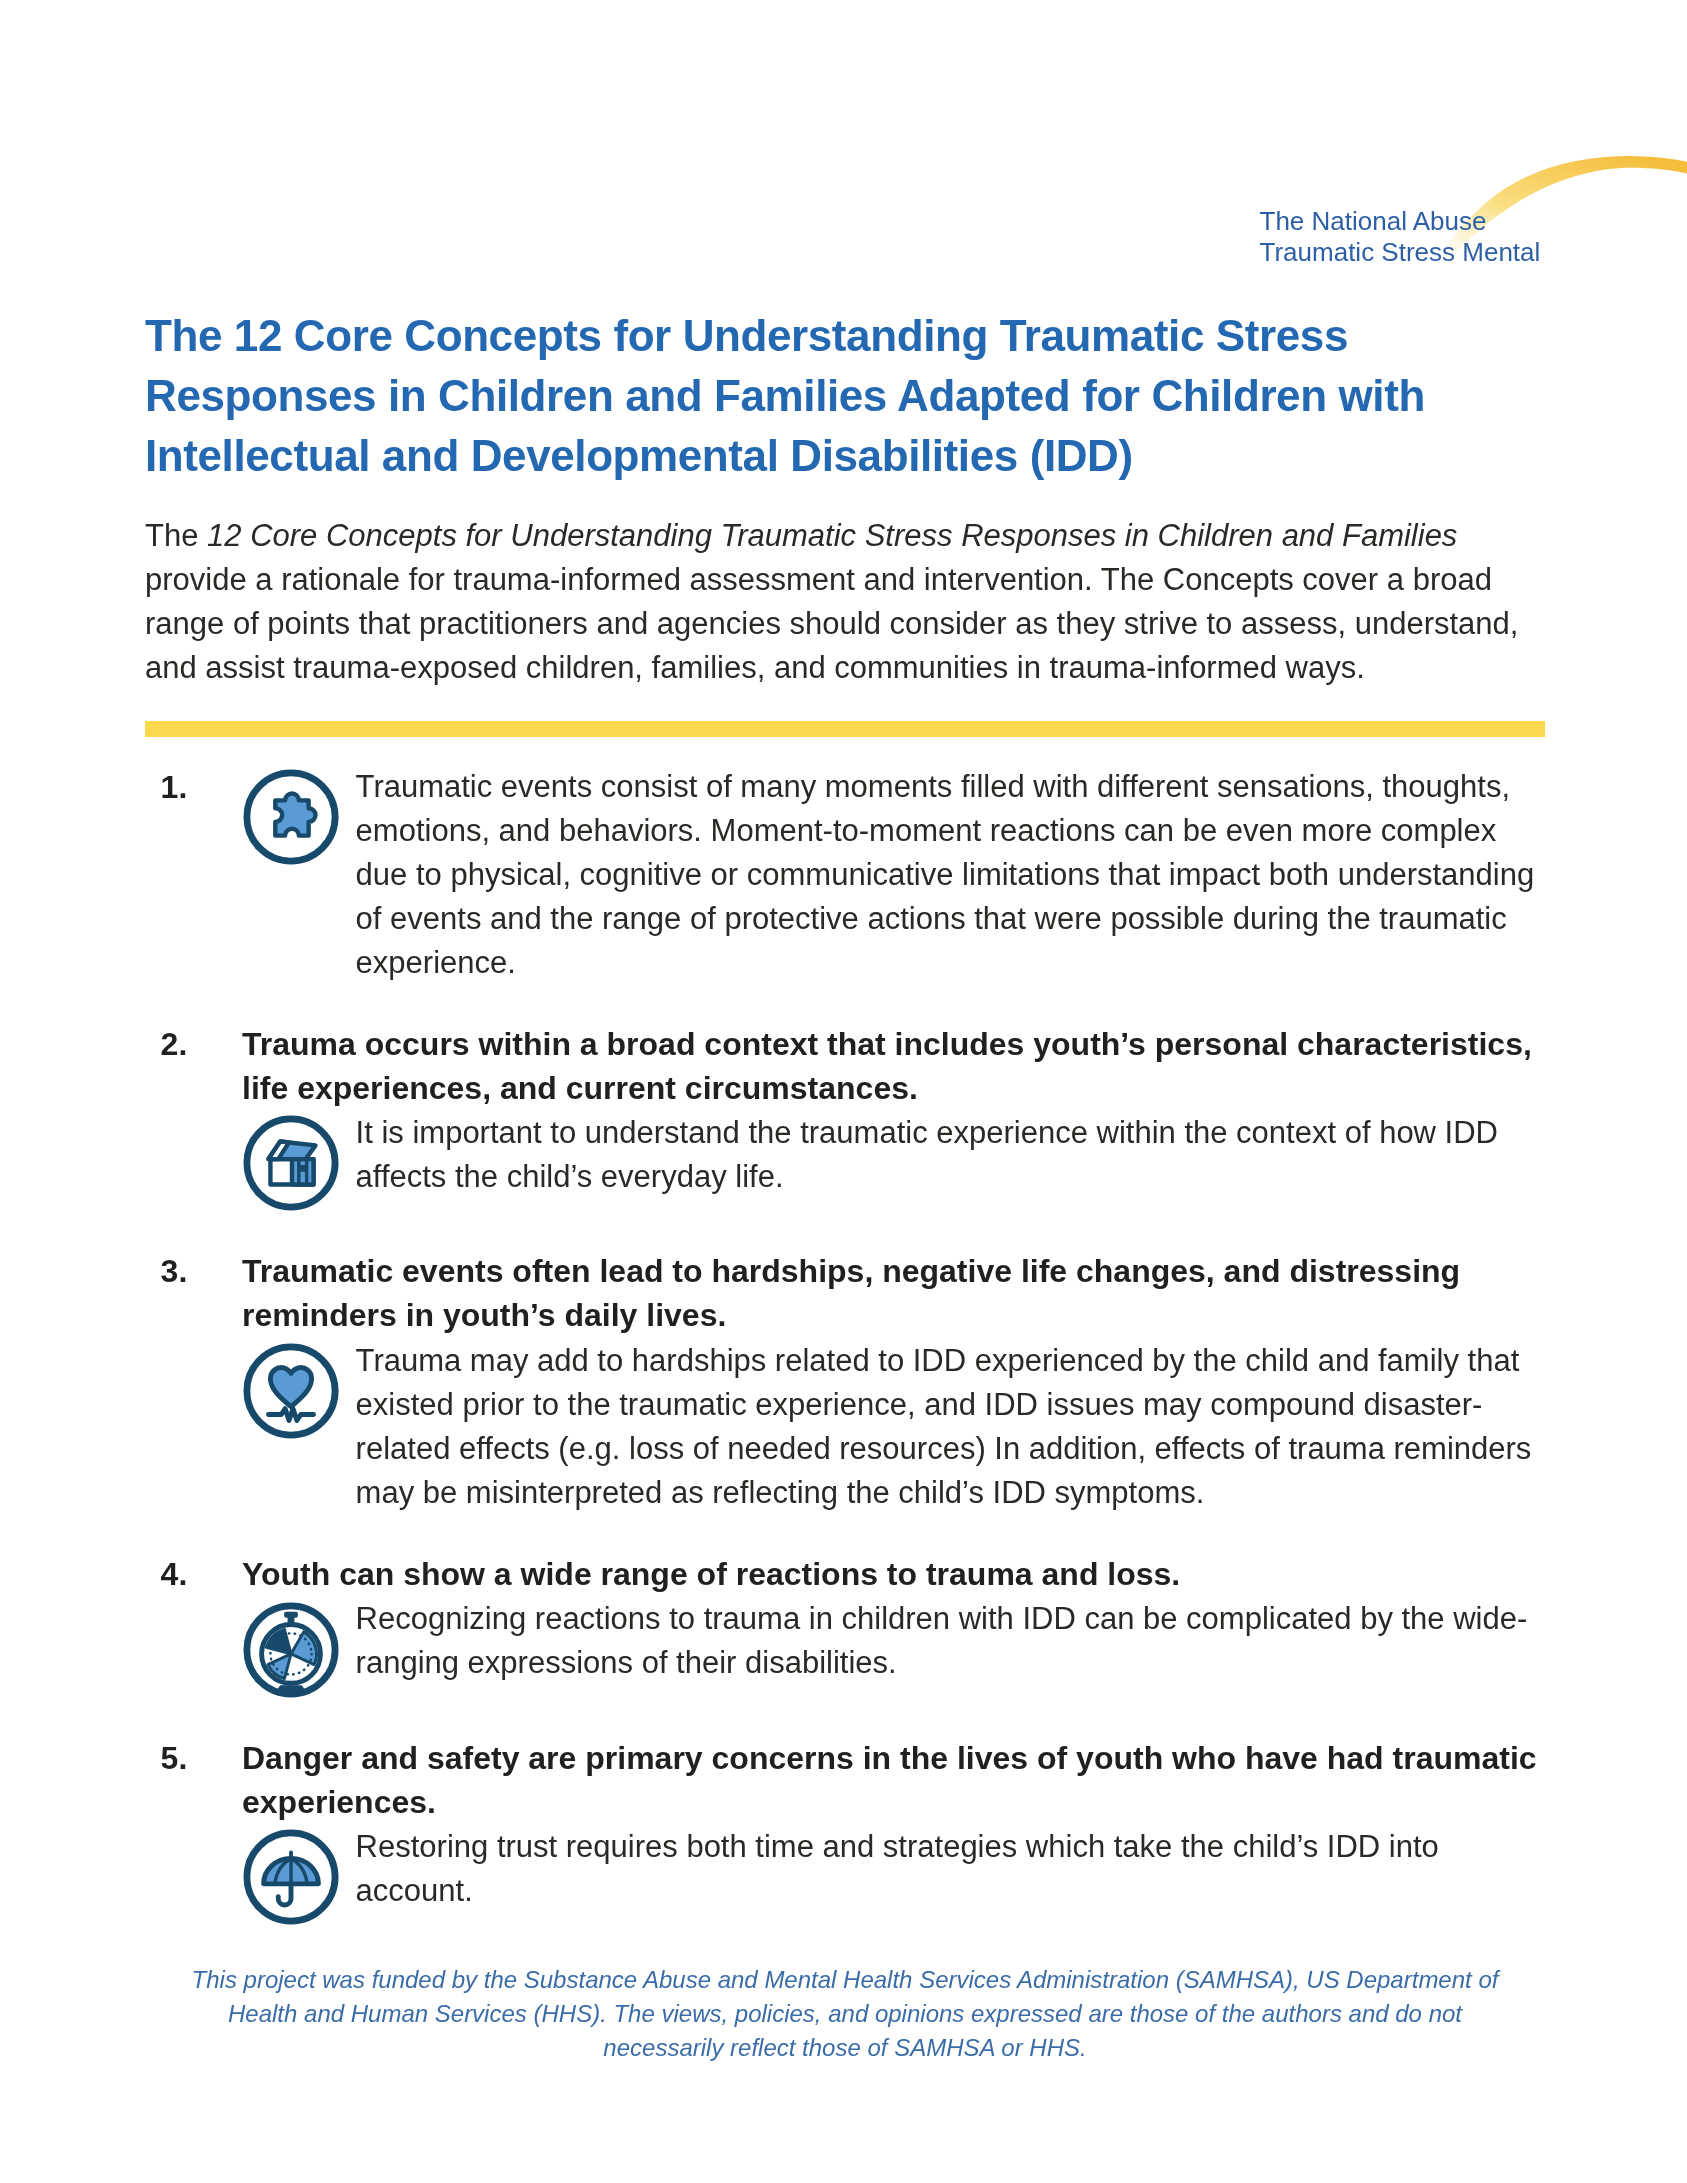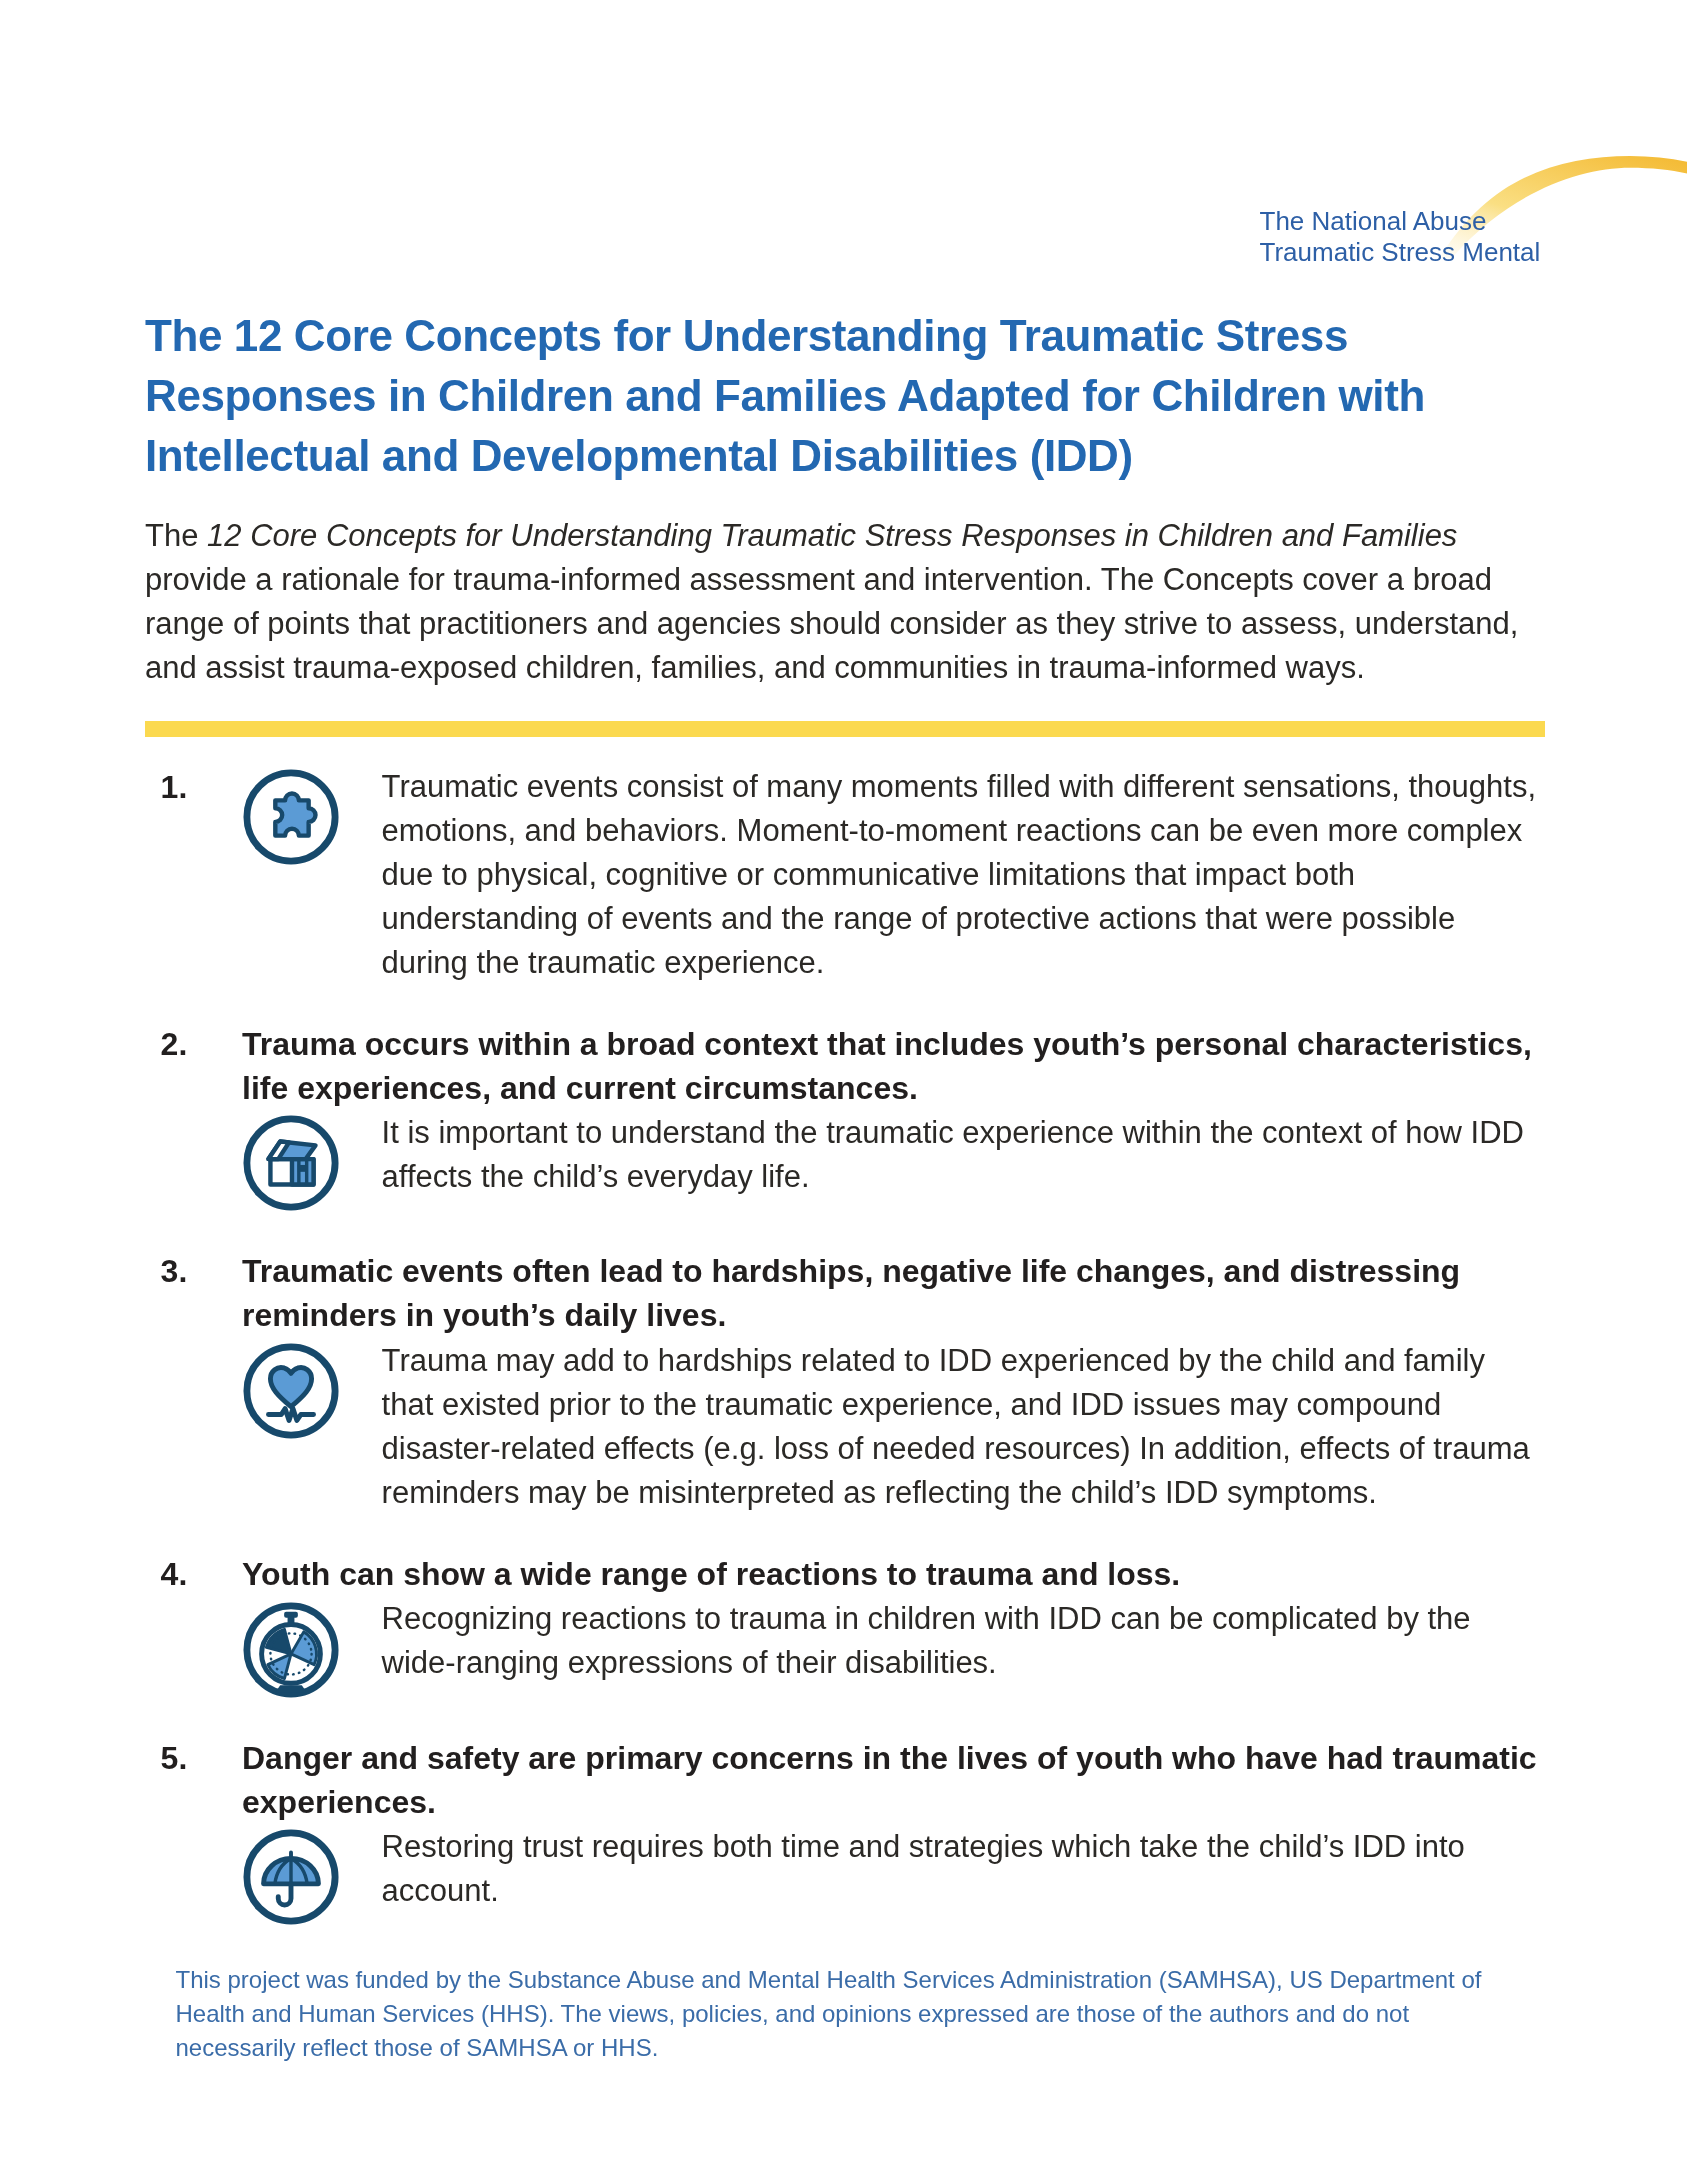--- a/index.html
+++ b/index.html
@@ -64,31 +64,33 @@
     box-sizing:border-box; padding-left:15.6px;
     font-weight:700; font-size:32px; line-height:44px;
     color:#221F1F;
   }
   .c-content { flex:1; min-width:0; }
   .c-heading {
     margin:0 0 1.6px;
     font-size:32px; line-height:44px;
     font-weight:700; color:#221F1F;
   }
-  .c-row { display:flex;gap:26px; }
+  .c-row { display:flex; }
   .c-icon { flex:0 0 98px; width:98px; height:98px; margin:3.1px 15.6px 0 0; }
   .c-icon svg { width:98px; height:98px; display:block; }
   .c-body { margin:0; font-size:31px; line-height:44px; color:#2B2926; }
 
   
   .funding {
     margin:4px auto 0;
     max-width:1339px;
+    text-align:center;
     font-size:24px; line-height:34px;
     color:#3A6CA8;
+    font-style:italic;
   }
 </style>
 </head>
 <body>
 
 <div class="page">
 
   <div class="logo">
     <svg class="logo-arc" viewBox="0 0 515 142" aria-hidden="true">
       <defs>

